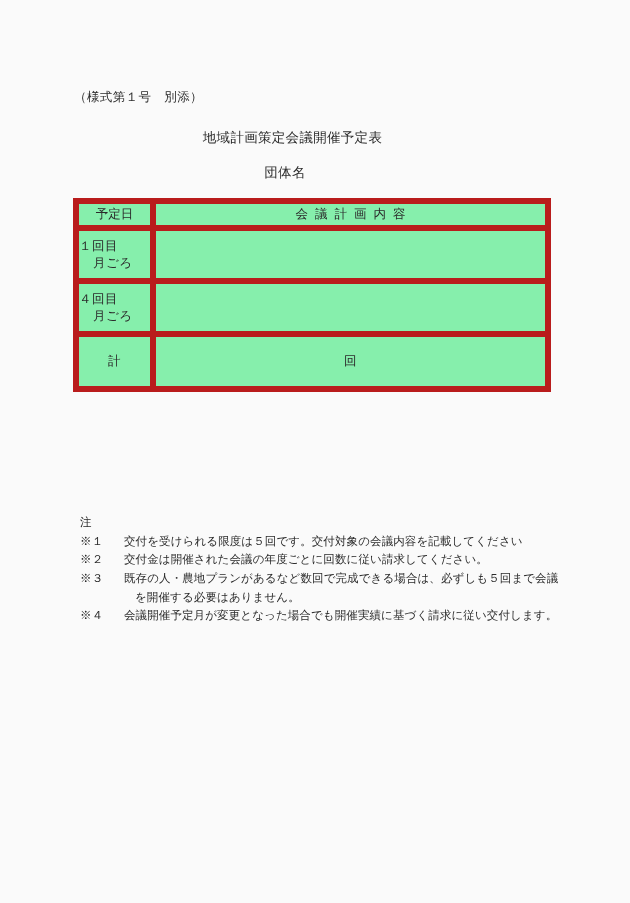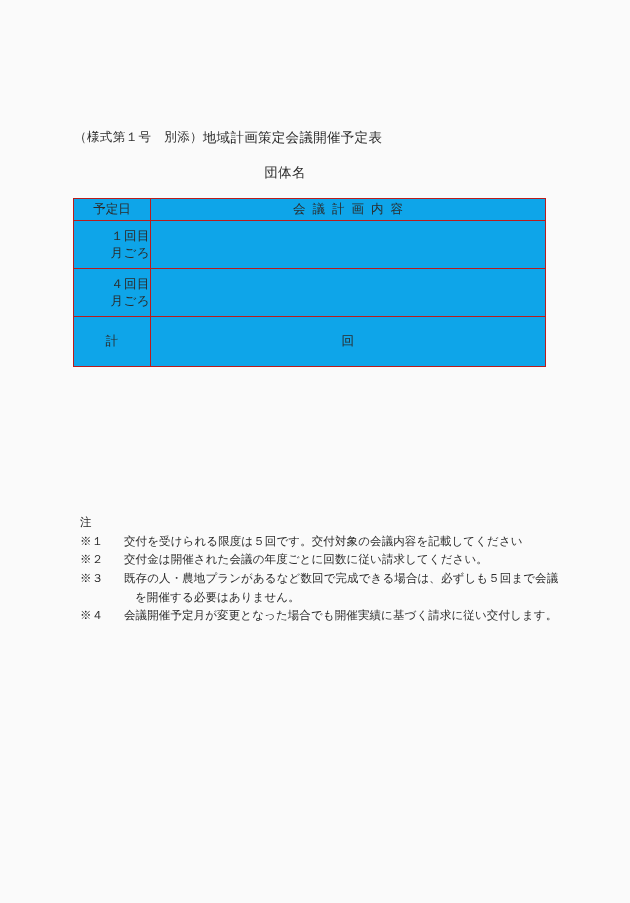--- a/index.html
+++ b/index.html
@@ -24,21 +24,20 @@
   }
 
   
   .form-code {
     position: absolute;
     left: 74px;
     top: 89px;
     font-size: 12.5px;
     letter-spacing: 0.4px;
     white-space: pre;
-    margin-top: 40px;
   }
 
   
   .doc-title {
     position: absolute;
     left: 0;
     right: 0;
     top: 129px;
     text-align: center;
     font-size: 13.5px;
@@ -61,43 +60,43 @@
     position: absolute;
     left: 73px;
     top: 198px;
     width: 472px;
     border-collapse: collapse;
     table-layout: fixed;
     font-size: 12.5px;
   }
   .schedule-table th,
   .schedule-table td {
-    border: 1px solid #b91c1c;
+    border: 6px solid #b91c1c;
     padding: 0;
     vertical-align: middle;
     font-weight: normal;
-    background: #0ea5e9;
+    background: #86efac;
   }
   .col-date { width: 77px; }
   .col-content { width: 395px; }
 
   .schedule-table thead th {
     height: 21px;
     line-height: 21px;
     text-align: center;
     font-size: 12.5px;
   }
   th.head-content {
     letter-spacing: 7px;
     text-indent: 7px;
   }
 
   .row-body td { height: 47px; }
   .cell-date {
-    text-align: right;
+    text-align: left;
     line-height: 1.35;
     padding: 4px 0 3px 0;
   }
   .date-ordinal { display: block; letter-spacing: 0.5px; }
   .date-month {
     display: block;
     letter-spacing: 0.5px;
     padding-left: 14px;
   }
   .cell-content { text-align: left; }

